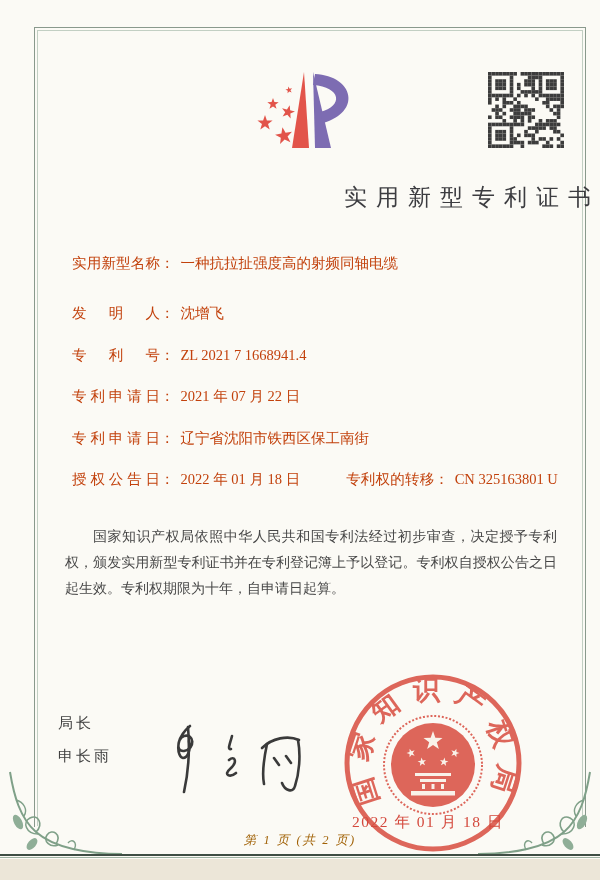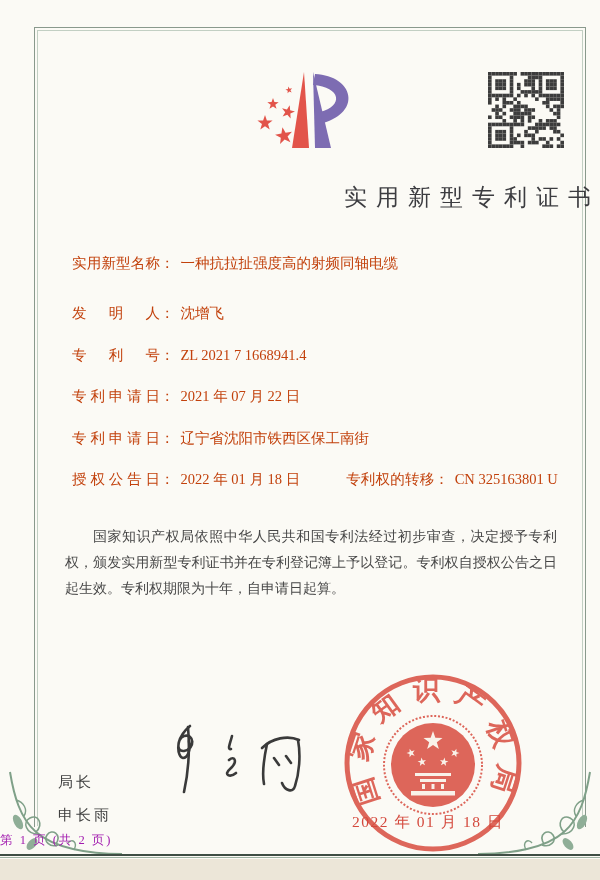--- a/index.html
+++ b/index.html
@@ -25,34 +25,34 @@
   .frow { margin-bottom:22.5px; white-space:nowrap; }
   .frow.gap { margin-bottom:31px; }
   .flabel { display:inline-block; width:88px; text-align:justify; text-align-last:justify; vertical-align:bottom; }
   .fcolon { margin-right:6px; }
   .pair2 { margin-left:46px; }
 
   .paras { position:absolute; left:56px; top:524px; width:492px; font-size:14px; line-height:26px;
            color:#474747; text-align:justify;margin-left:9px; }
   .paras p { text-indent:2em; }
 
-  .signer { position:absolute; left:58px; top:766px; font-size:15px; color:#3f3f3f; line-height:33px; letter-spacing:3px; }
+  .signer { position:absolute; left:58px; top:707px; font-size:15px; color:#3f3f3f; line-height:33px; letter-spacing:3px; }
 
   .signature { position:absolute; left:150px; top:712px; }
 
   .seal { position:absolute; left:338px; top:668px; opacity:.88; mix-blend-mode:multiply; }
   .seal-date { position:absolute; left:352px; top:812px; font-size:15.5px; letter-spacing:1.5px;
                color:#d4493d; font-weight:500; }
 
   .ornament { position:absolute; top:766px; }
   .ornament.left { left:4px; }
   .ornament.right { left:476px; transform:scaleX(-1); }
 
-  .footer { position:absolute; left:0; top:832px; width:100%; 
-            font-size:12.5px; color:#a21caf; letter-spacing:2px; }
+  .footer { position:absolute; left:0; top:832px; width:100%; text-align:center;
+            font-size:12.5px; color:#a16207; letter-spacing:2px;font-style:italic; }
 
   .bottom-rule { position:absolute; left:0; top:854px; width:600px; height:4px;
                  border-top:2px solid #3f4e44; }
   .bottom-rule::after { content:""; position:absolute; left:0; top:1px; width:600px; height:1px; background:#9fb3a3; }
   .bottom-strip { position:absolute; left:0; top:859px; width:600px; height:21px; background:#ece6d8; }
 </style>
 </head>
 <body>
 
 <div class="page">

